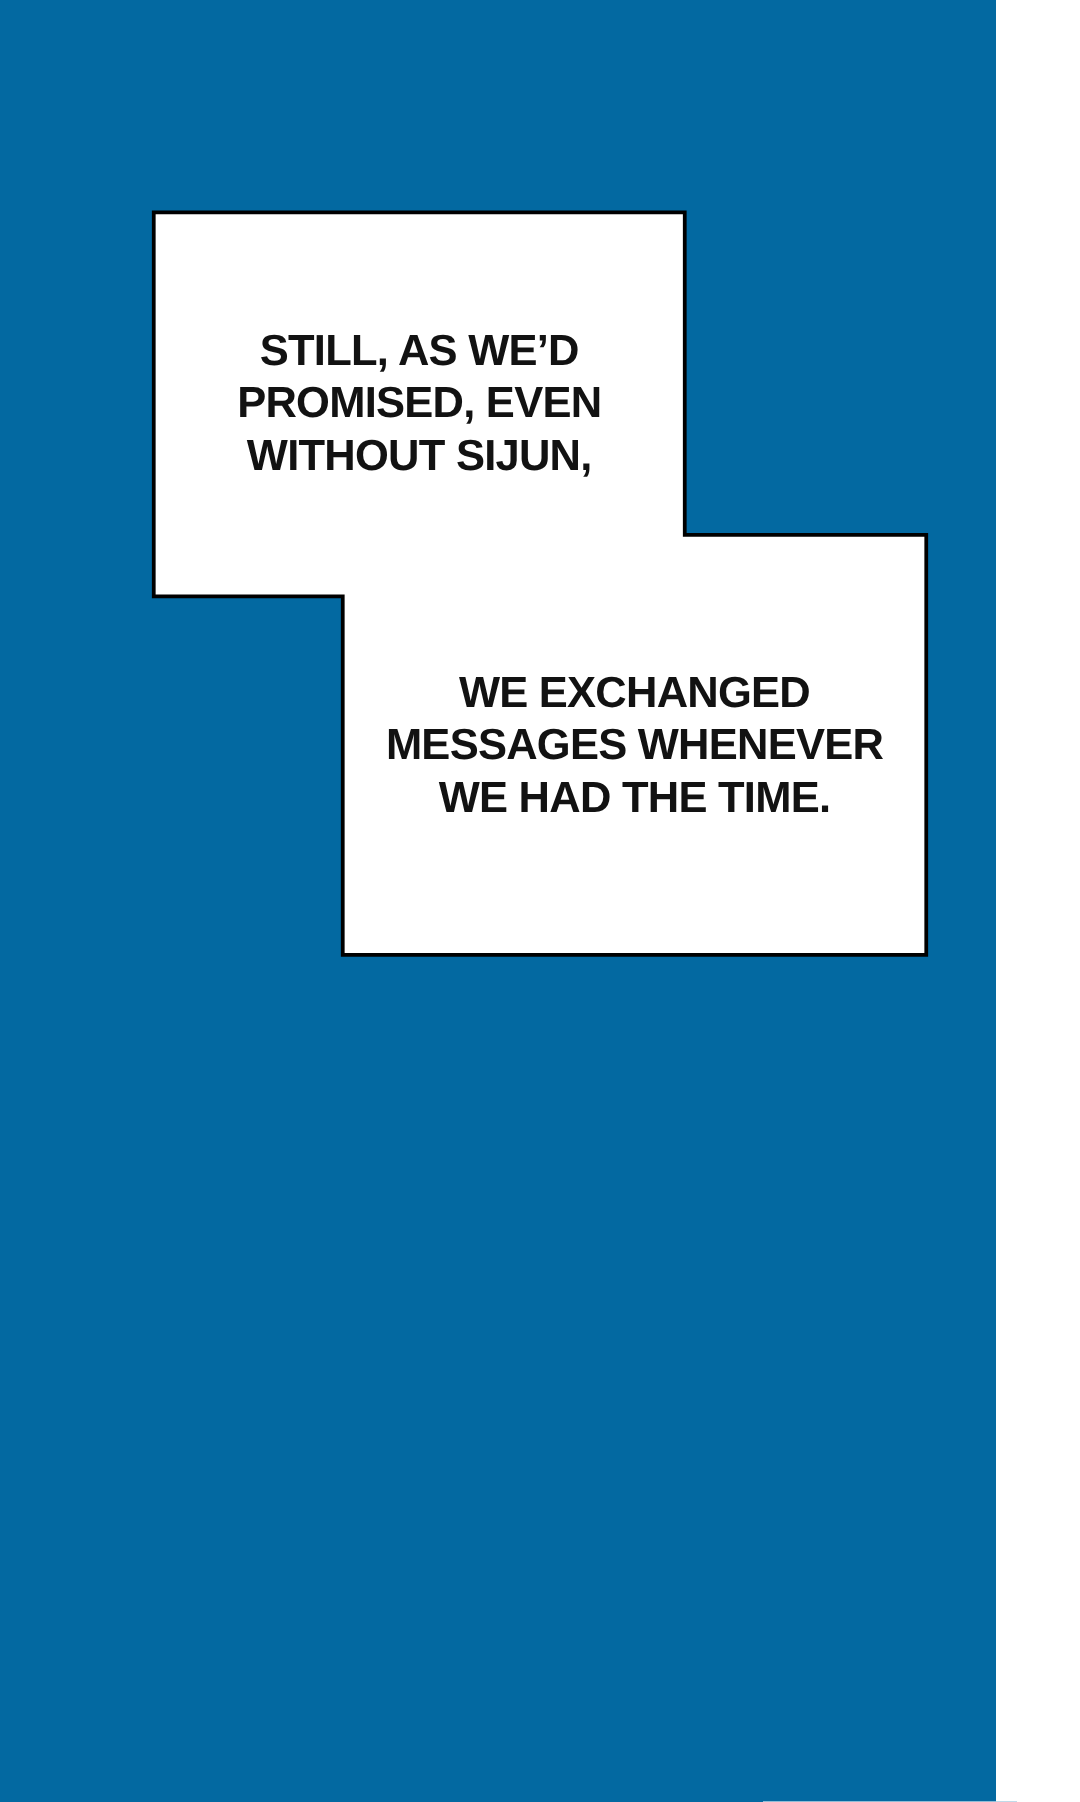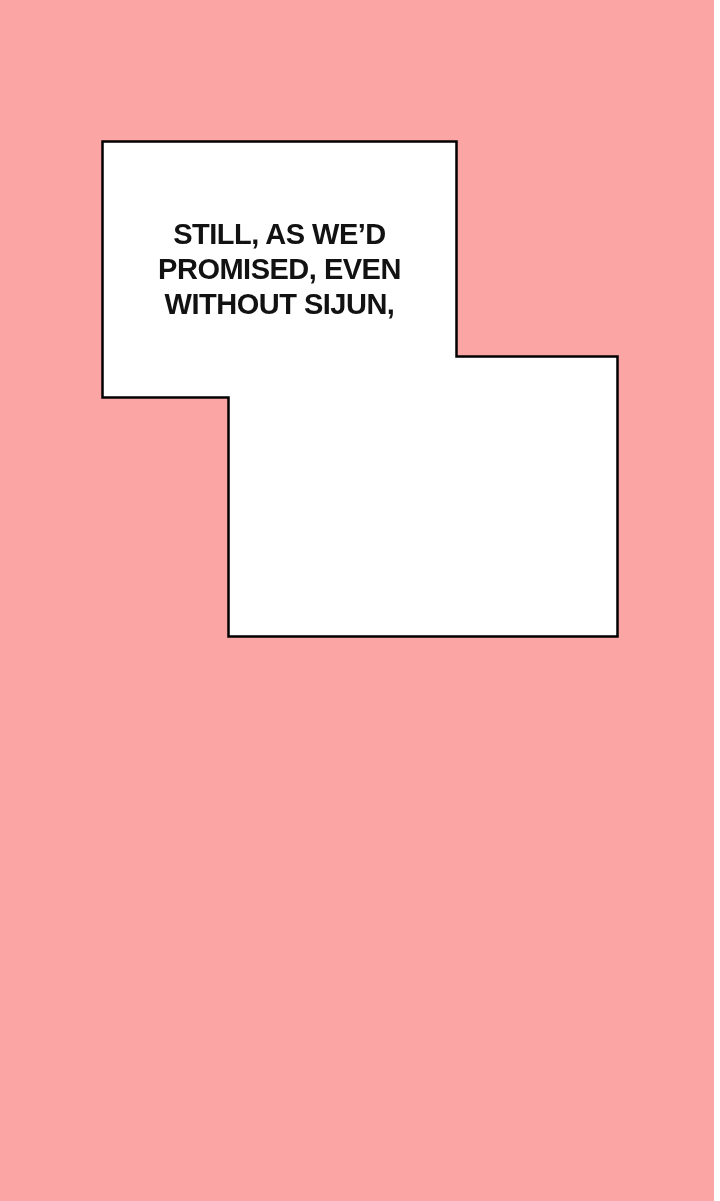--- a/index.html
+++ b/index.html
@@ -2,23 +2,23 @@
 <html><head>
 <meta charset="utf-8">
 <style>
   html, body {
     margin: 0;
     padding: 0;
     background: #ffffff;
   }
   .page {
     position: relative;
-    width: 714px;
+    width: 664px;
     height: 1201px;
-    background: #fca5a5;
+    background: #0369a1;
     overflow: hidden;
     font-family: "Liberation Sans", sans-serif;
   }
   .panel-outline-svg {
     position: absolute;
     left: 0;
     top: 0;
     width: 720px;
     height: 1201px;
     display: block;
@@ -65,14 +65,19 @@
              L 102.5 397.5
              Z" fill="#ffffff" stroke="#000000" stroke-width="2.5" stroke-linejoin="miter"></path>
   </svg>
 
   <div class="caption caption-1">
     <span>STILL, AS WE’D
 PROMISED, EVEN
 WITHOUT SIJUN,</span>
   </div>
 
+  <div class="caption caption-2">
+    <span>WE EXCHANGED
+MESSAGES WHENEVER
+WE HAD THE TIME.</span>
+  </div>
 
 </div>
 
 </body></html>

